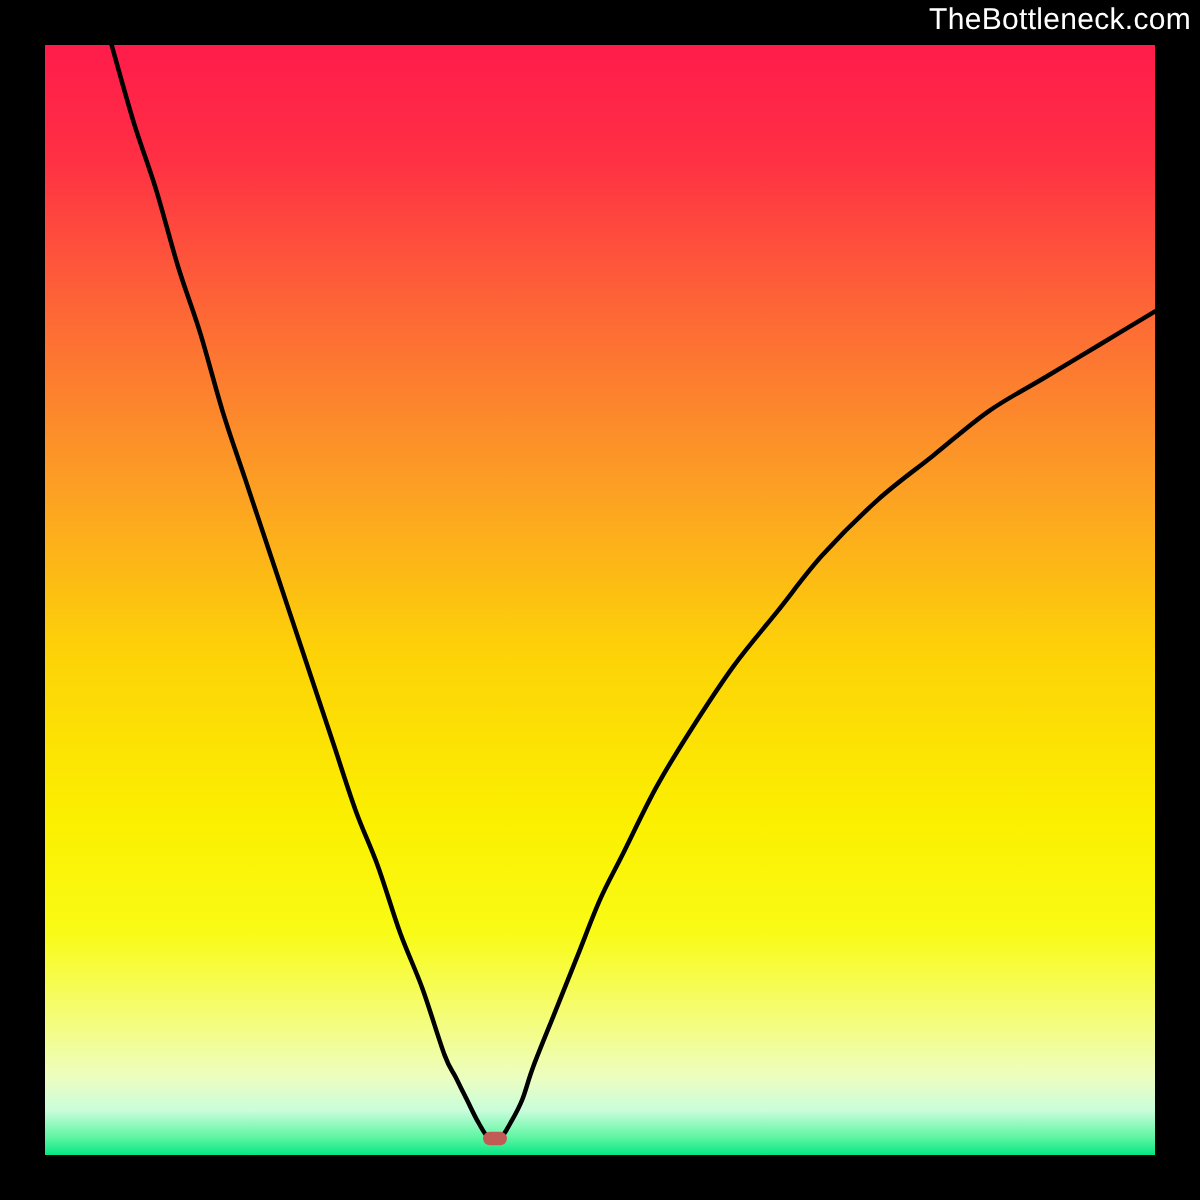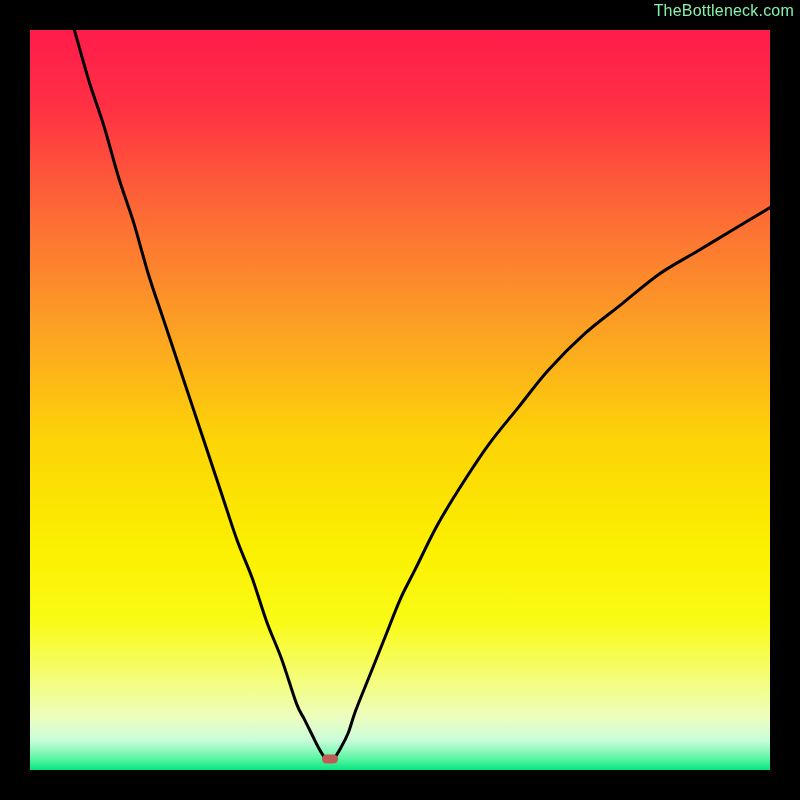--- a/index.html
+++ b/index.html
@@ -8,22 +8,22 @@
     height: 800px;
     background: #000;
     position: relative;
     font-family: Arial, Helvetica, sans-serif;
     overflow: hidden;
   }
   .watermark {
     position: absolute;
     top: 2px;
     right: 6px;
-    color: #86efac;
-    font-size: 16px;
+    color: #ffffff;
+    font-size: 20px;
     font-weight: 500;
     z-index: 5;
     letter-spacing: 0.2px;
   }
   .plot-frame {
     position: absolute;
     left: 30px;
     top: 30px;
     width: 740px;
     height: 740px;

